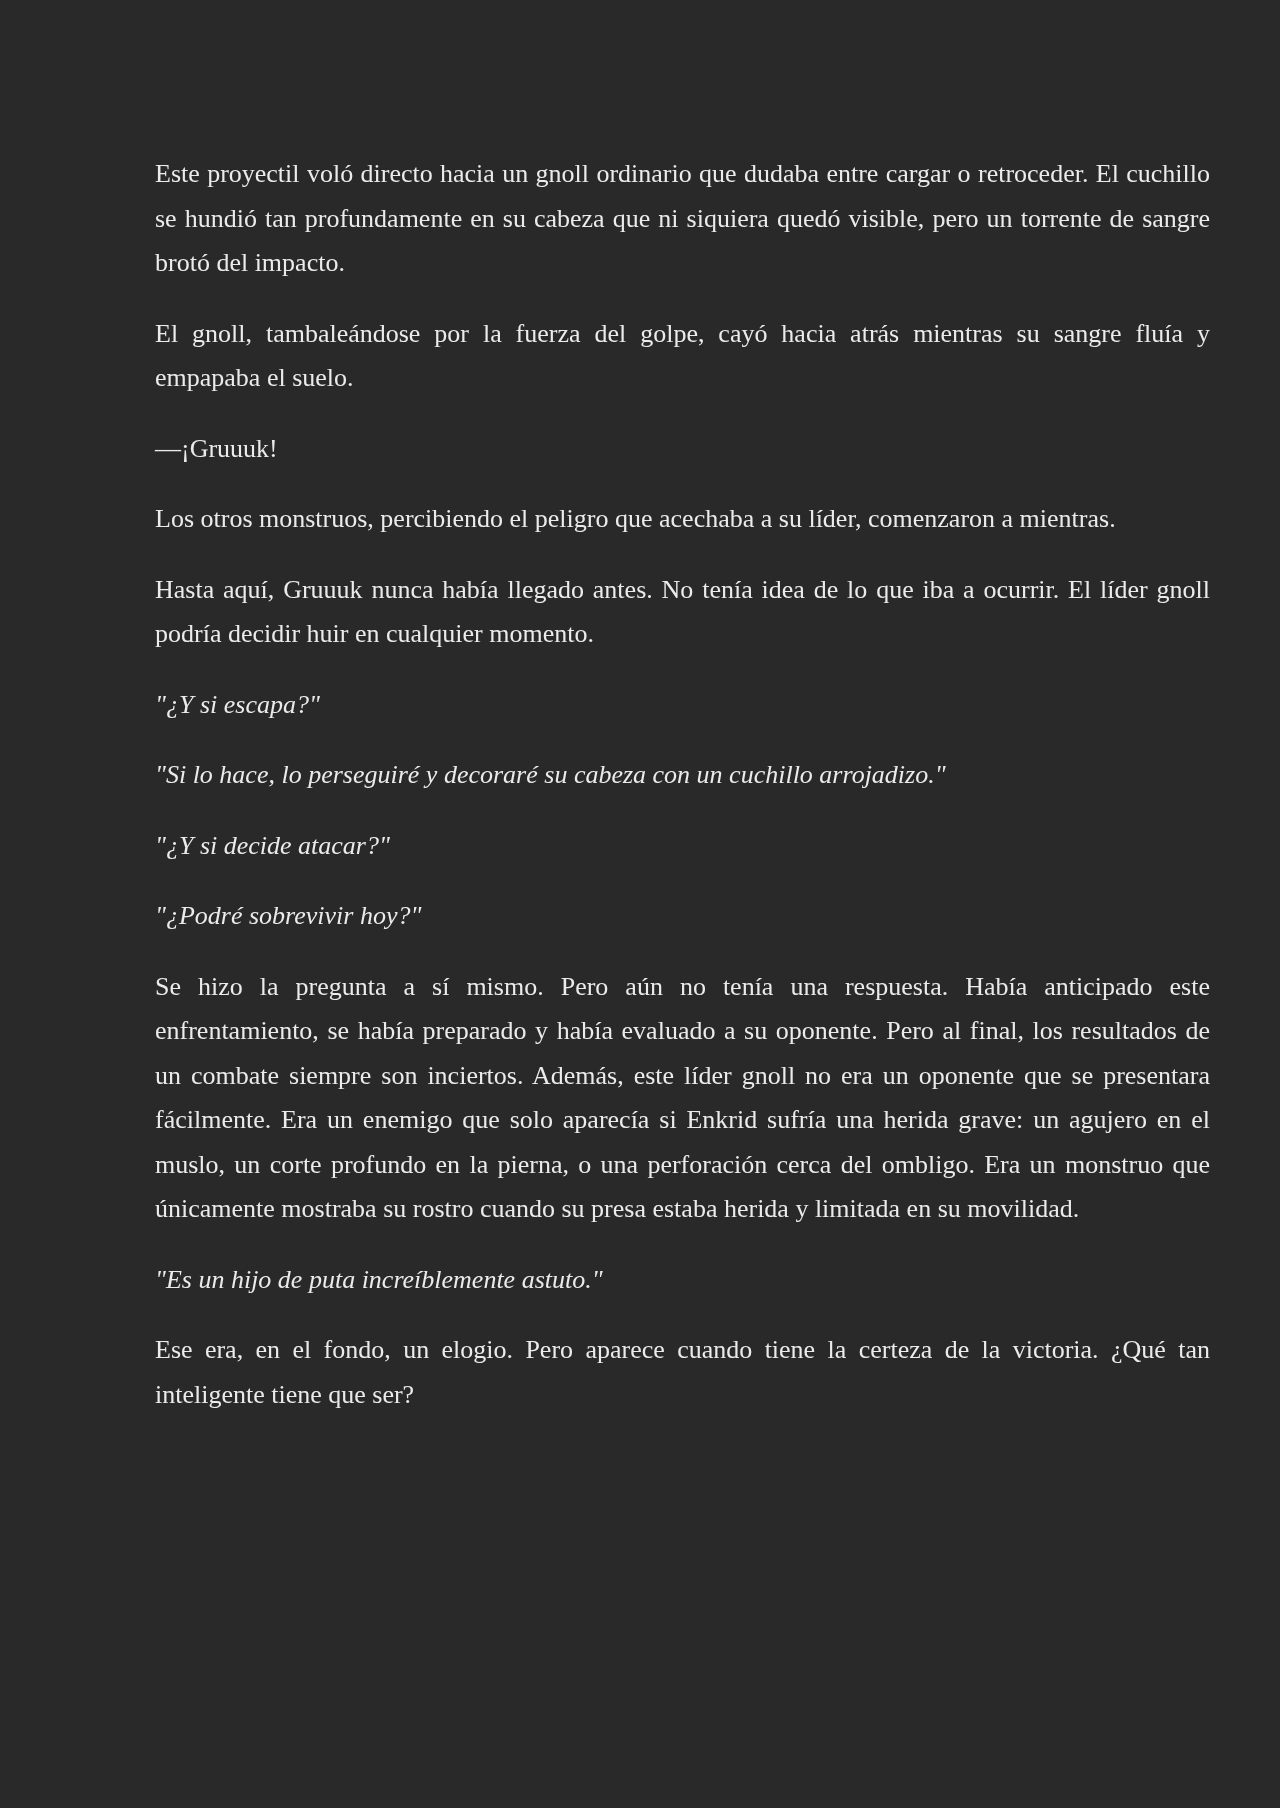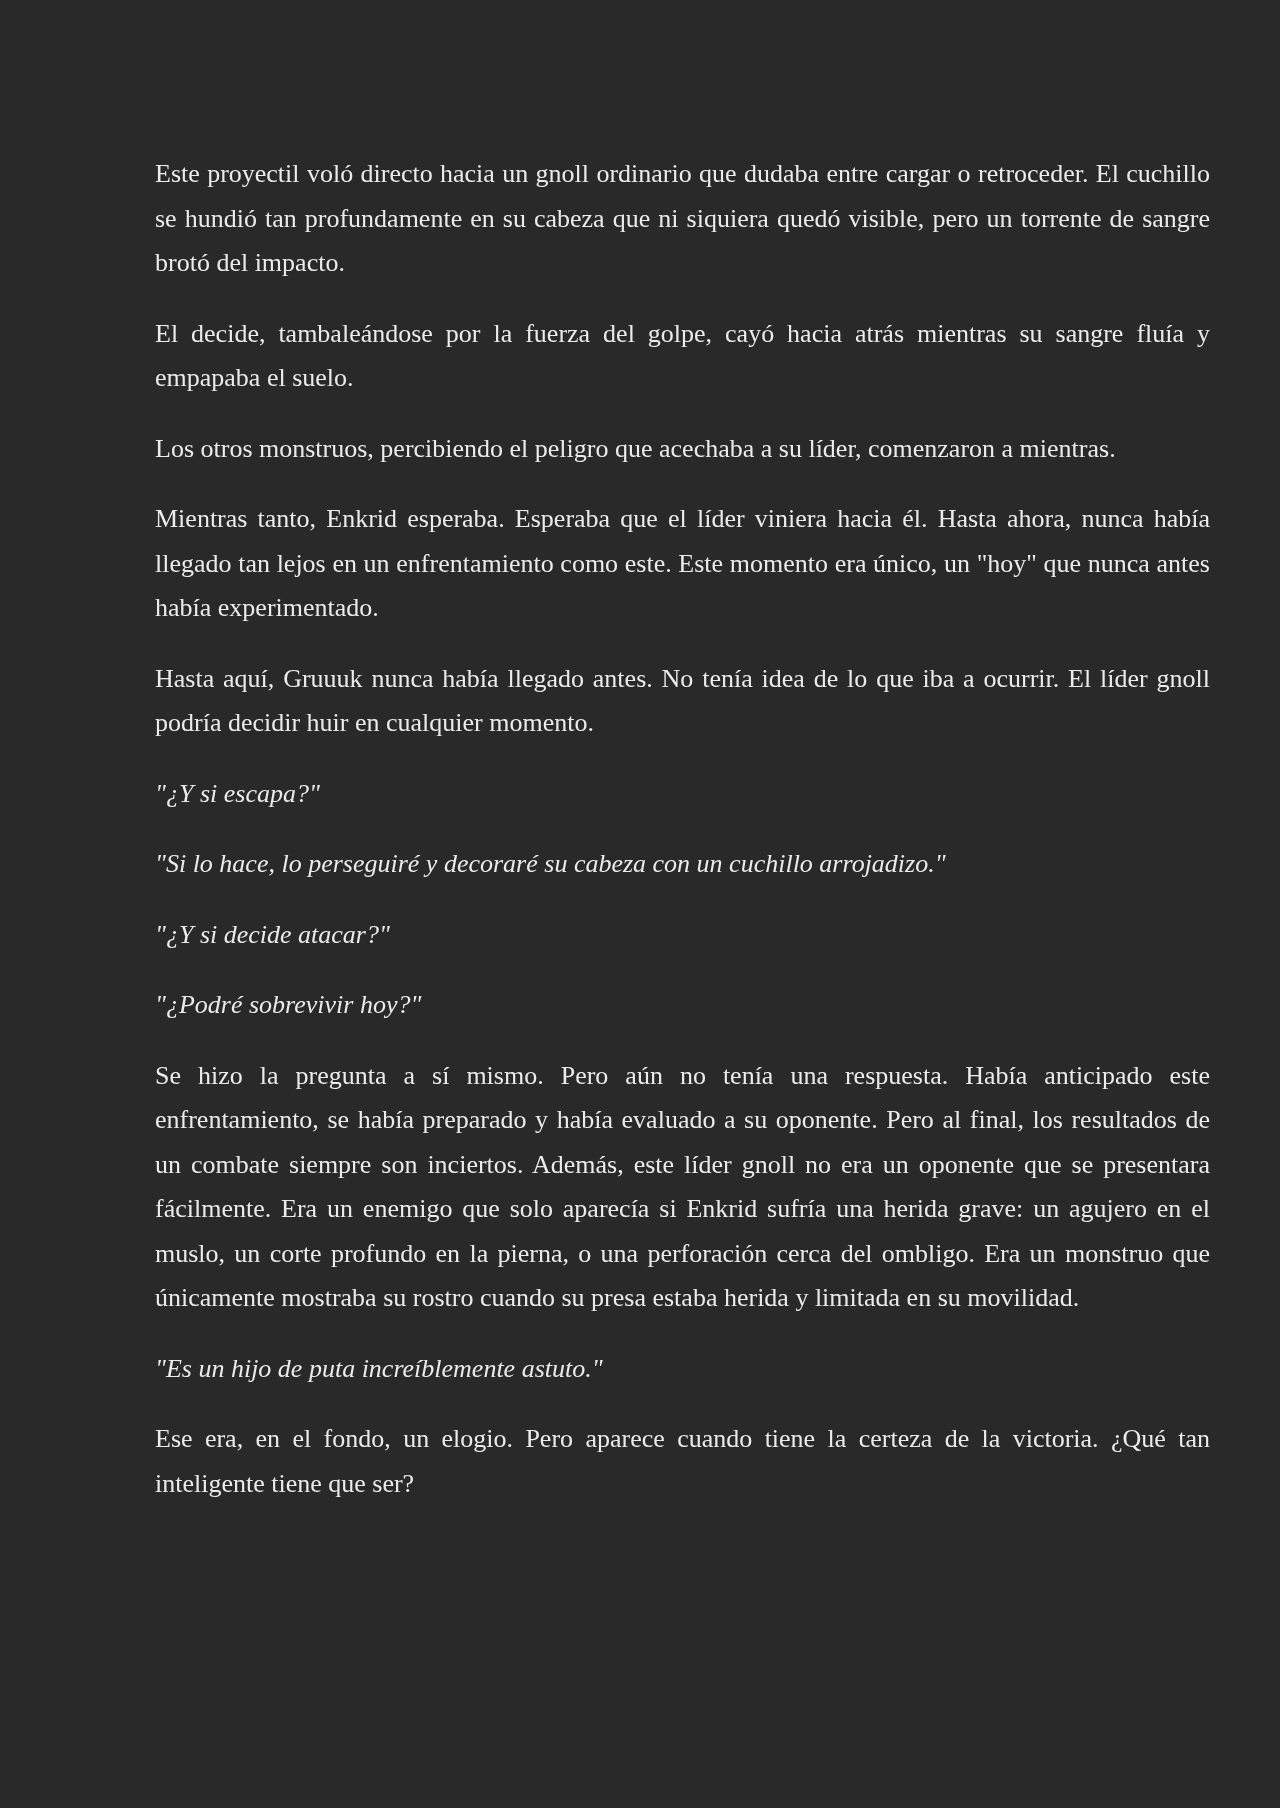--- a/index.html
+++ b/index.html
@@ -30,23 +30,23 @@
     }
     .reader p.thought {
       font-style: italic;
     }
   </style>
 </head>
 <body>
 
 <main class="reader">
   <p class="">Este proyectil voló directo hacia un gnoll ordinario que dudaba entre cargar o retroceder. El cuchillo se hundió tan profundamente en su cabeza que ni siquiera quedó visible, pero un torrente de sangre brotó del impacto.</p>
-  <p class="">El decide, tambaleándose por la fuerza del golpe, cayó hacia atrás mientras su sangre fluía y empapaba el suelo.</p>
+  <p class="">El gnoll, tambaleándose por la fuerza del golpe, cayó hacia atrás mientras su sangre fluía y empapaba el suelo.</p>
+  <p class="">—¡Gruuuk!</p>
   <p class="">Los otros monstruos, percibiendo el peligro que acechaba a su líder, comenzaron a mientras.</p>
-  <p class="">Mientras tanto, Enkrid esperaba. Esperaba que el líder viniera hacia él. Hasta ahora, nunca había llegado tan lejos en un enfrentamiento como este. Este momento era único, un "hoy" que nunca antes había experimentado.</p>
   <p class="">Hasta aquí, Gruuuk nunca había llegado antes. No tenía idea de lo que iba a ocurrir. El líder gnoll podría decidir huir en cualquier momento.</p>
   <p class="thought">"¿Y si escapa?"</p>
   <p class="thought">"Si lo hace, lo perseguiré y decoraré su cabeza con un cuchillo arrojadizo."</p>
   <p class="thought">"¿Y si decide atacar?"</p>
   <p class="thought">"¿Podré sobrevivir hoy?"</p>
   <p class="">Se hizo la pregunta a sí mismo. Pero aún no tenía una respuesta. Había anticipado este enfrentamiento, se había preparado y había evaluado a su oponente. Pero al final, los resultados de un combate siempre son inciertos. Además, este líder gnoll no era un oponente que se presentara fácilmente. Era un enemigo que solo aparecía si Enkrid sufría una herida grave: un agujero en el muslo, un corte profundo en la pierna, o una perforación cerca del ombligo. Era un monstruo que únicamente mostraba su rostro cuando su presa estaba herida y limitada en su movilidad.</p>
   <p class="thought">"Es un hijo de puta increíblemente astuto."</p>
   <p class="">Ese era, en el fondo, un elogio. Pero aparece cuando tiene la certeza de la victoria. ¿Qué tan inteligente tiene que ser?</p>
 </main>
 

